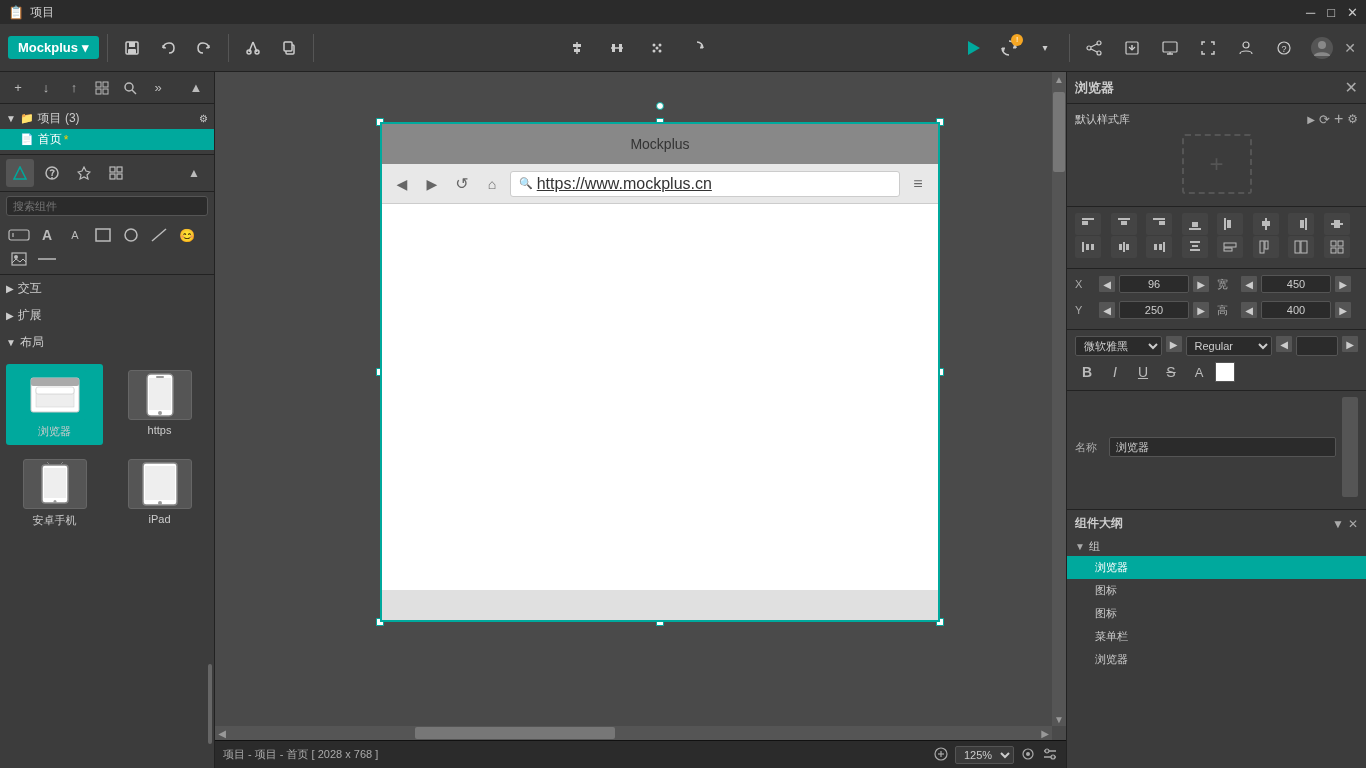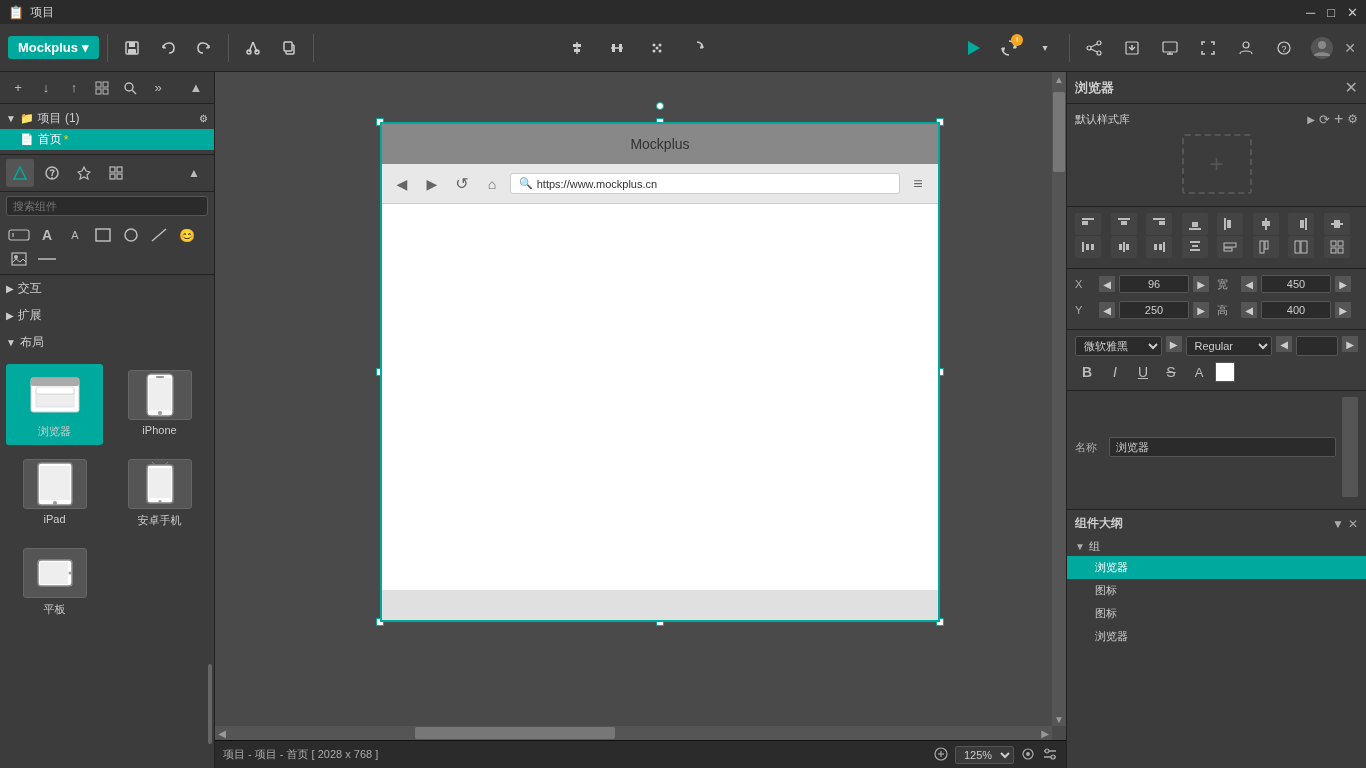--- a/index.html
+++ b/index.html
@@ -296,21 +296,21 @@
           </svg>
       </div>
       <div class="lp-btn">»</div>
       <div class="lp-btn" style="margin-left:auto;">▲</div>
     </div>
 
     <div class="project-tree">
       <div class="tree-item">
         <span class="tree-arrow">▼</span>
         <span class="tree-icon">📁</span>
-        <span>项目 (1)</span>
+        <span>项目 (3)</span>
         <span style="margin-left:auto;font-size:10px;">⚙</span>
       </div>
       <div class="tree-item active" style="padding-left:20px;">
         <span class="tree-icon">📄</span>
         <span>首页</span>
         <span style="margin-left:2px;color:#ffcc00;">*</span>
       </div>
     </div>
 
     <div class="component-panel">
@@ -415,57 +415,47 @@
 
           <div class="layout-item">
             <div class="layout-item-icon">
               <svg width="28" height="44" viewBox="0 0 28 44">
                   <rect x="1" y="1" width="26" height="42" rx="4" fill="white" stroke="#888" stroke-width="1.5"></rect>
                   <rect x="3" y="5" width="22" height="32" fill="#eee"></rect>
                   <circle cx="14" cy="40" r="2" fill="#999"></circle>
                   <rect x="10" y="3" width="8" height="2" rx="1" fill="#999"></rect>
                 </svg>
             </div>
-            <span class="layout-item-label">iPhone</span>
-          </div>
-
-          <div class="layout-item">
-            <div class="layout-item-icon">
-              <svg width="36" height="44" viewBox="0 0 36 44">
-                  <rect x="1" y="1" width="34" height="42" rx="3" fill="white" stroke="#888" stroke-width="1.5"></rect>
-                  <rect x="3" y="4" width="30" height="34" fill="#eee"></rect>
-                  <circle cx="18" cy="41" r="2" fill="#999"></circle>
-                </svg>
-            </div>
-            <span class="layout-item-label">iPad</span>
+            <span class="layout-item-label">https</span>
           </div>
 
           <div class="layout-item">
             <div class="layout-item-icon">
               <svg width="28" height="44" viewBox="0 0 28 44">
                   <rect x="1" y="3" width="26" height="38" rx="3" fill="white" stroke="#888" stroke-width="1.5"></rect>
                   <rect x="3" y="6" width="22" height="30" fill="#eee"></rect>
                   <circle cx="14" cy="39.5" r="1.5" fill="#999"></circle>
                   <line x1="8" y1="2" x2="6" y2="0" stroke="#888" stroke-width="1"></line>
                   <line x1="20" y1="2" x2="22" y2="0" stroke="#888" stroke-width="1"></line>
                 </svg>
             </div>
             <span class="layout-item-label">安卓手机</span>
           </div>
 
           <div class="layout-item">
             <div class="layout-item-icon">
-              <svg width="36" height="28" viewBox="0 0 36 28">
-                  <rect x="1" y="1" width="34" height="26" rx="3" fill="white" stroke="#888" stroke-width="1.5"></rect>
-                  <rect x="3" y="3" width="28" height="22" fill="#eee"></rect>
-                  <circle cx="33" cy="14" r="1.5" fill="#999"></circle>
+              <svg width="36" height="44" viewBox="0 0 36 44">
+                  <rect x="1" y="1" width="34" height="42" rx="3" fill="white" stroke="#888" stroke-width="1.5"></rect>
+                  <rect x="3" y="4" width="30" height="34" fill="#eee"></rect>
+                  <circle cx="18" cy="41" r="2" fill="#999"></circle>
                 </svg>
             </div>
-            <span class="layout-item-label">平板</span>
+            <span class="layout-item-label">iPad</span>
           </div>
+
         </div>
       </div>
 
       <div style="position:relative;width:100%;height:4px;">
         <div style="position:absolute;right:2px;top:-100px;width:4px;height:80px;background:#666;border-radius:2px;"></div>
       </div>
     </div>
   </div>
 
   <div class="canvas-area">
@@ -488,21 +478,21 @@
           <div class="browser-titlebar">
             <span style="color:#333;font-size:14px;">Mockplus</span>
           </div>
           <div class="browser-nav">
             <div class="browser-nav-btn">◀</div>
             <div class="browser-nav-btn">▶</div>
             <div class="browser-nav-btn" style="font-size:16px;">↺</div>
             <div class="browser-nav-btn">⌂</div>
             <div class="browser-url">
               <span style="font-size:11px;color:#aaa;">🔍</span>
-              <span style="font-size:11px;color:#333;">https://www.mockplus.cn</span>
+              <span style="font-size:16px;color:#333;text-decoration:underline;">https://www.mockplus.cn</span>
             </div>
             <div class="browser-menu-btn">≡</div>
           </div>
           <div class="browser-body" style="background:white;"></div>
           <div class="browser-footer"></div>
         </div>
       </div>
 
       <div class="v-scrollbar">
         <div style="width:100%;height:14px;display:flex;align-items:center;justify-content:center;color:#999;font-size:10px;">▲</div>
@@ -761,18 +751,21 @@
       <div class="outline-item outline-item-indent active">
         <span>浏览器</span>
       </div>
       <div class="outline-item outline-item-indent">
         <span>图标</span>
       </div>
       <div class="outline-item outline-item-indent">
         <span>图标</span>
       </div>
       <div class="outline-item outline-item-indent">
+        <span>菜单栏</span>
+      </div>
+      <div class="outline-item outline-item-indent">
         <span>浏览器</span>
       </div>
     </div>
   </div>
 
 </div>
 
 </body></html>

